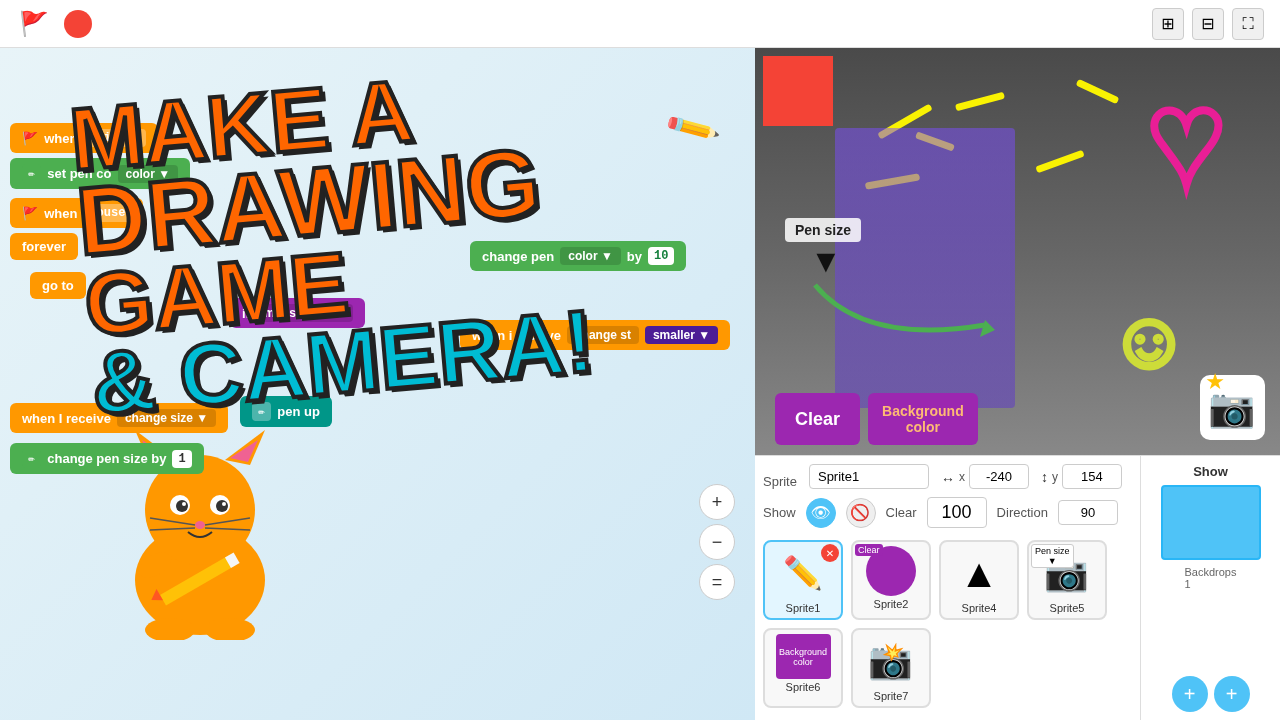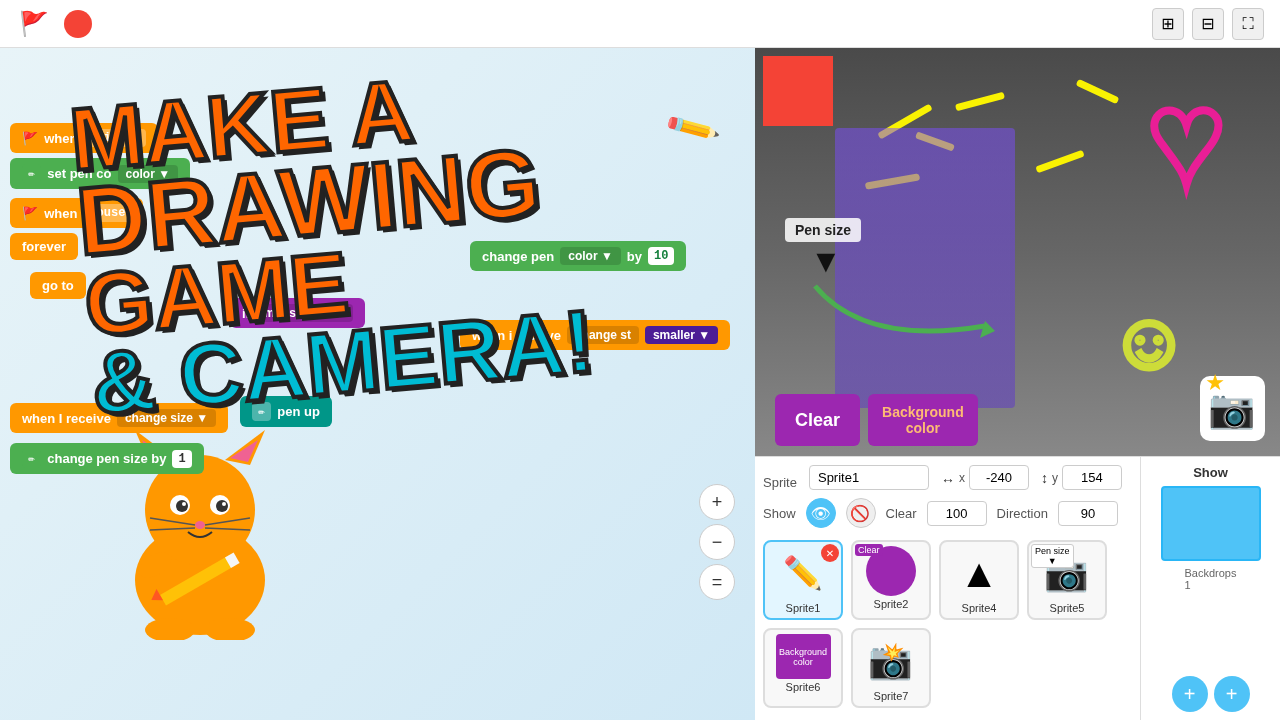--- a/index.html
+++ b/index.html
@@ -310,21 +310,21 @@
       display: flex; align-items: center; justify-content: center;
       cursor: pointer;
       font-size: 16px;
     }
     .show-icon-btn.active { background: #4fc3f7; border-color: #4fc3f7; color: #fff; }
     .prop-input {
       width: 60px;
       border: 1px solid #ccc;
       border-radius: 4px;
       padding: 4px 6px;
-      font-size: 13px;
+      font-size: 18px;
       text-align: center;
     }
     .direction-input {
       width: 60px;
       border: 1px solid #ccc;
       border-radius: 4px;
       padding: 4px 6px;
       font-size: 13px;
       text-align: center;
     }

